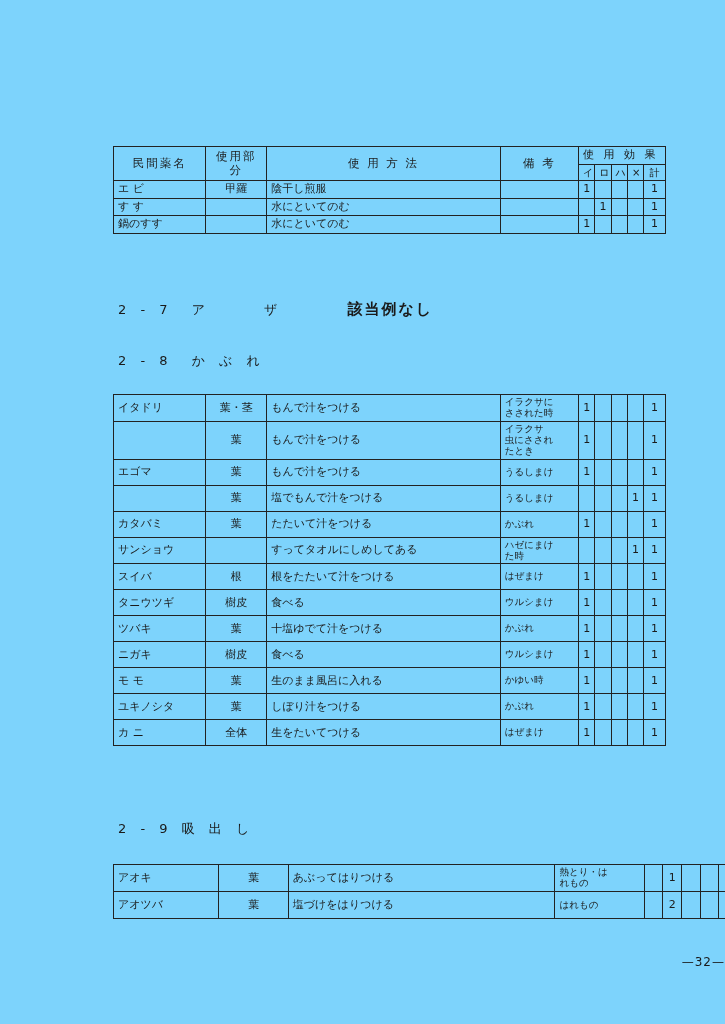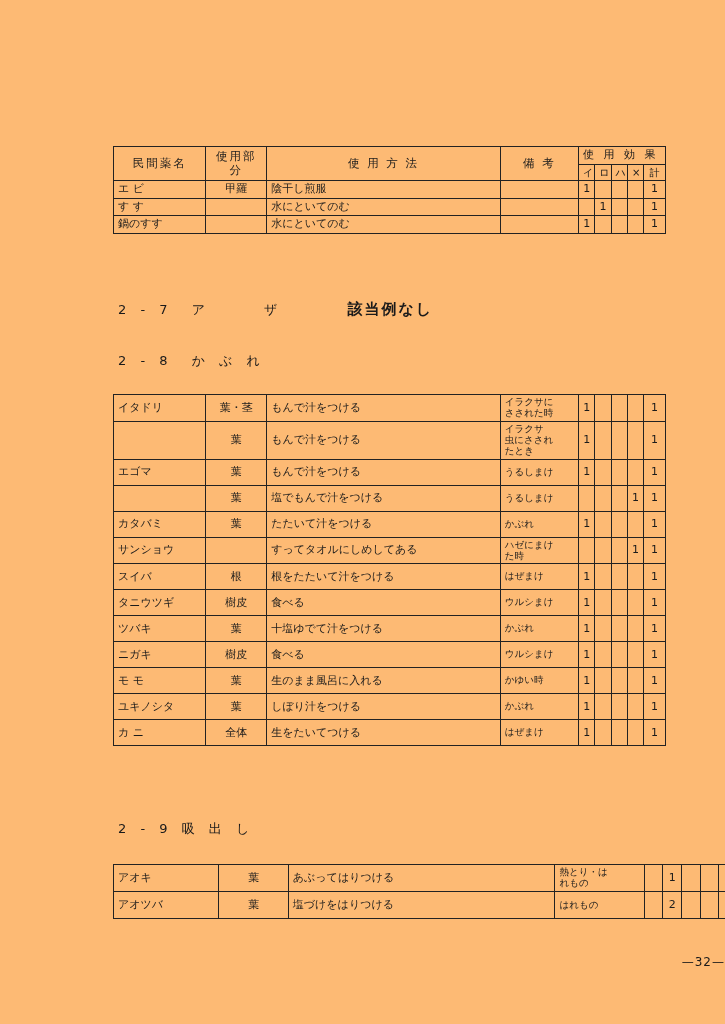--- a/index.html
+++ b/index.html
@@ -11,21 +11,21 @@
     width: 725px;
     height: 1024px;
     position: relative;
     font-family: "DejaVu Sans", sans-serif;
     color: #1a1a1a;
     overflow: hidden;
   }
   .page {
     position: absolute;
     inset: 0;
-    background: #fdba74;
+    background: #7dd3fc;
   }
 
   
   table.doc-table {
     border-collapse: collapse;
     table-layout: fixed;
     font-size: 11px;
     color: #1b1b1b;
   }
   table.doc-table td, table.doc-table th {

